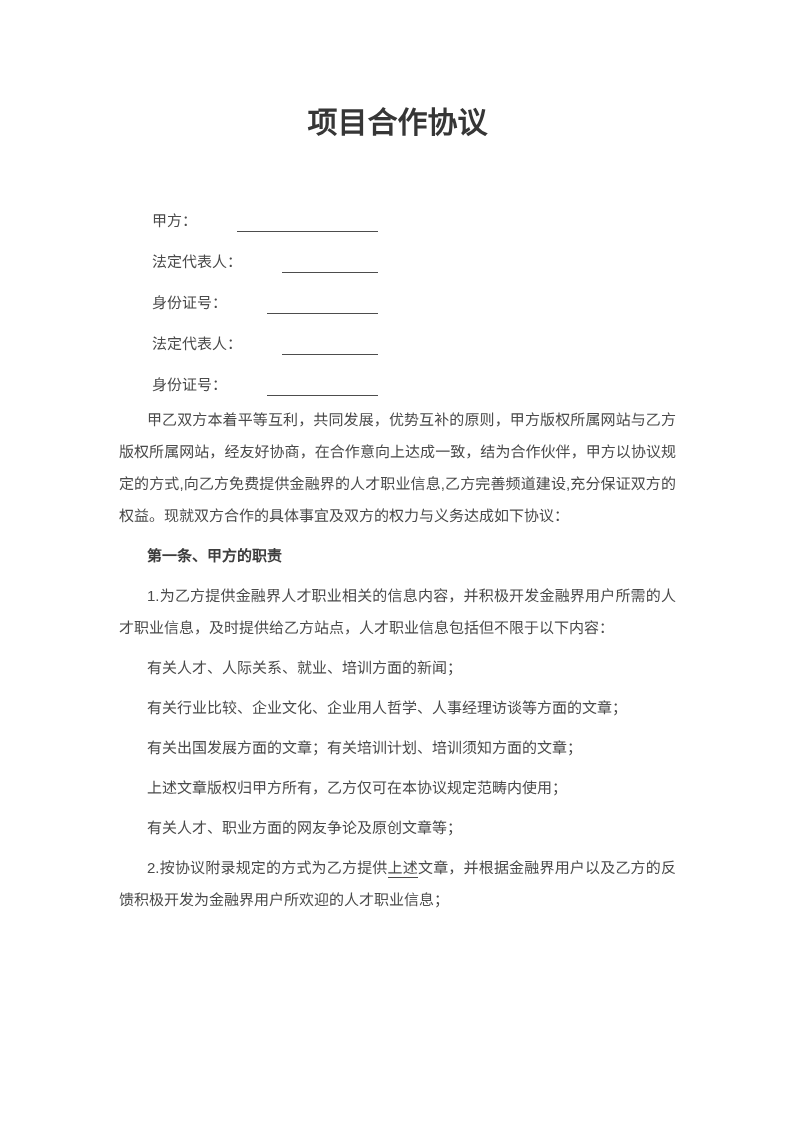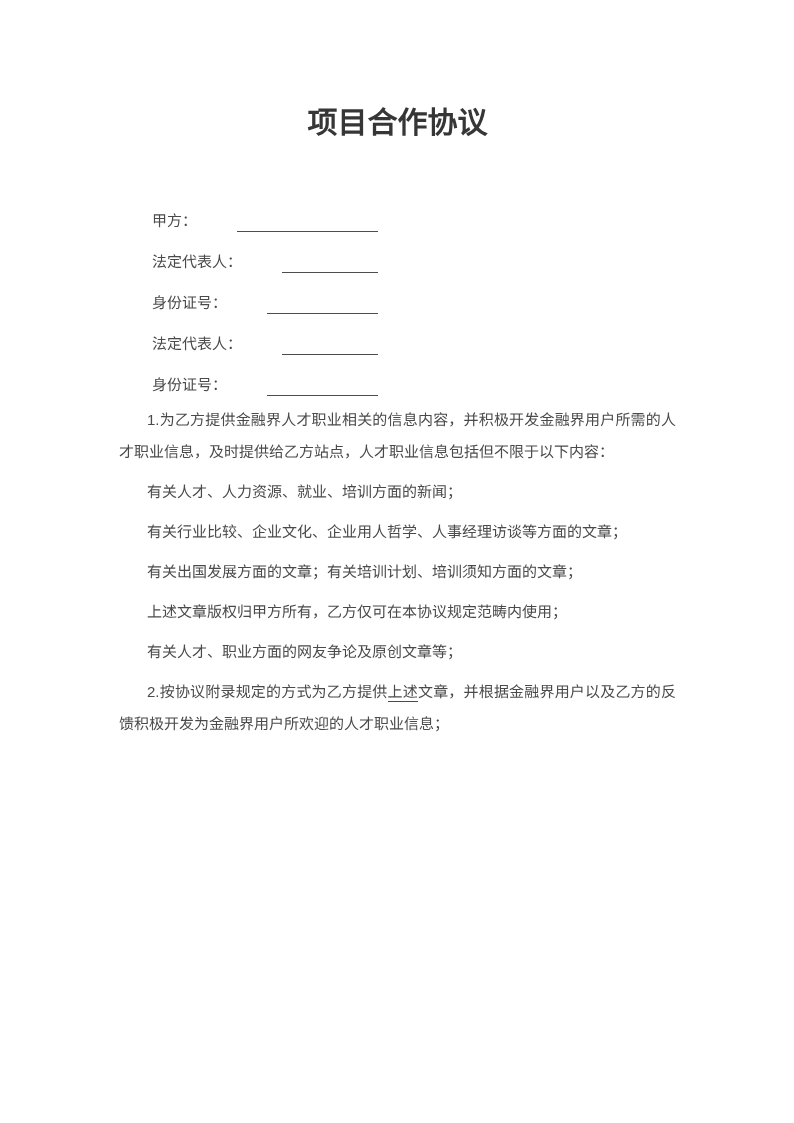--- a/index.html
+++ b/index.html
@@ -91,25 +91,27 @@
       <span class="form-line"></span>
     </div>
     <div class="form-row">
       <span class="form-label">身份证号：</span>
       <span class="form-line"></span>
     </div>
   </div>
 
   <div class="body-section">
 
+    <p class="doc-p">甲乙双方本着平等互利，共同发展，优势互补的原则，甲方版权所属网站与乙方版权所属网站，经友好协商，在合作意向上达成一致，结为合作伙伴，甲方以协议规定的方式,向乙方免费提供金融界的人才职业信息,乙方完善频道建设,充分保证双方的权益。现就双方合作的具体事宜及双方的权力与义务达成如下协议：</p>
 
+    <p class="doc-heading">第一条、甲方的职责</p>
 
     <p class="doc-p">1.为乙方提供金融界人才职业相关的信息内容，并积极开发金融界用户所需的人才职业信息，及时提供给乙方站点，人才职业信息包括但不限于以下内容：</p>
 
-    <p class="doc-p">有关人才、人力资源、就业、培训方面的新闻；</p>
+    <p class="doc-p">有关人才、人际关系、就业、培训方面的新闻；</p>
     <p class="doc-p">有关行业比较、企业文化、企业用人哲学、人事经理访谈等方面的文章；</p>
     <p class="doc-p">有关出国发展方面的文章；有关培训计划、培训须知方面的文章；</p>
     <p class="doc-p">上述文章版权归甲方所有，乙方仅可在本协议规定范畴内使用；</p>
     <p class="doc-p">有关人才、职业方面的网友争论及原创文章等；</p>
 
     <p class="doc-p"><span>2.按协议附录规定的方式为乙方提供</span><span class="u-line">上述</span><span>文章，并根据金融界用户以及乙方的反馈积极开发为金融界用户所欢迎的人才职业信息；</span></p>
 
   </div>
 
 </div>

